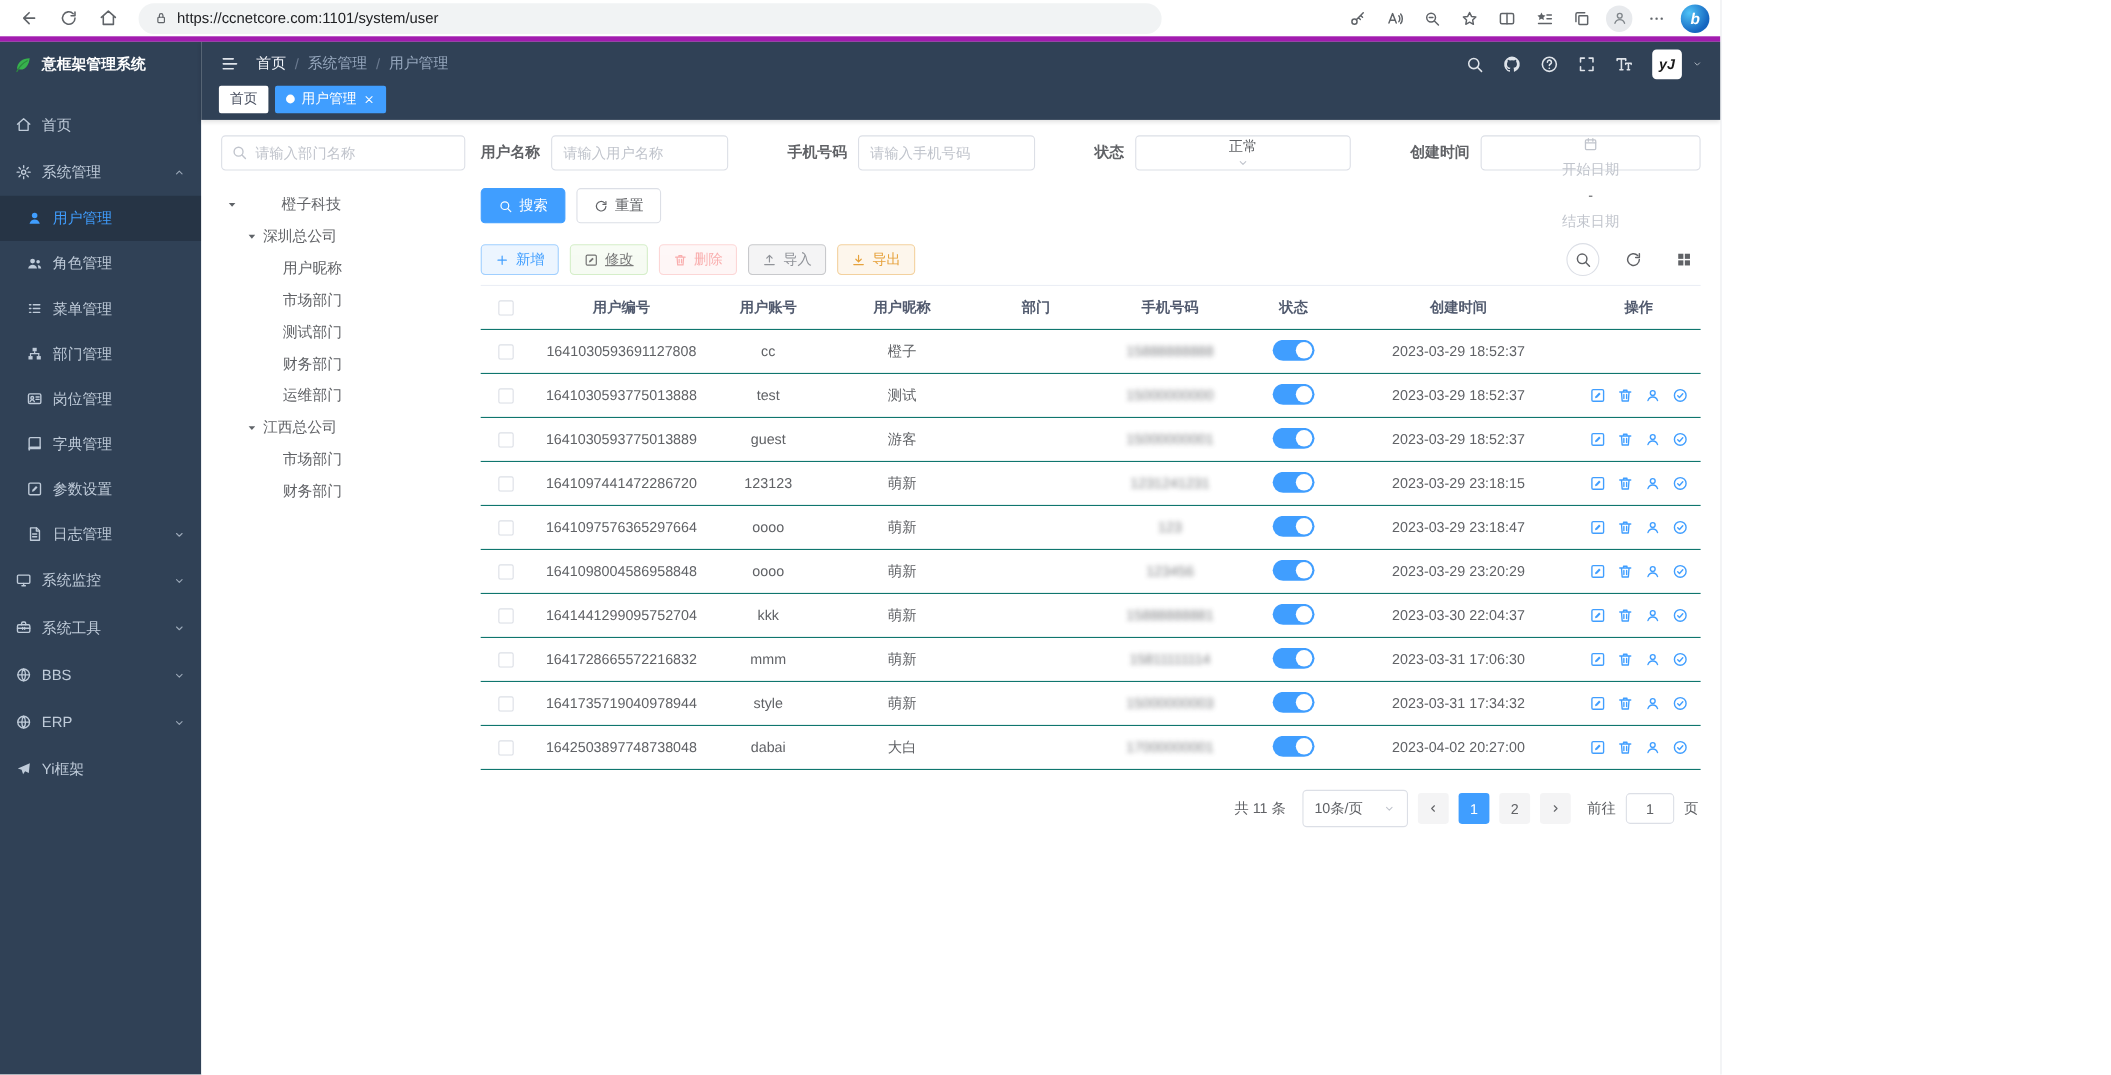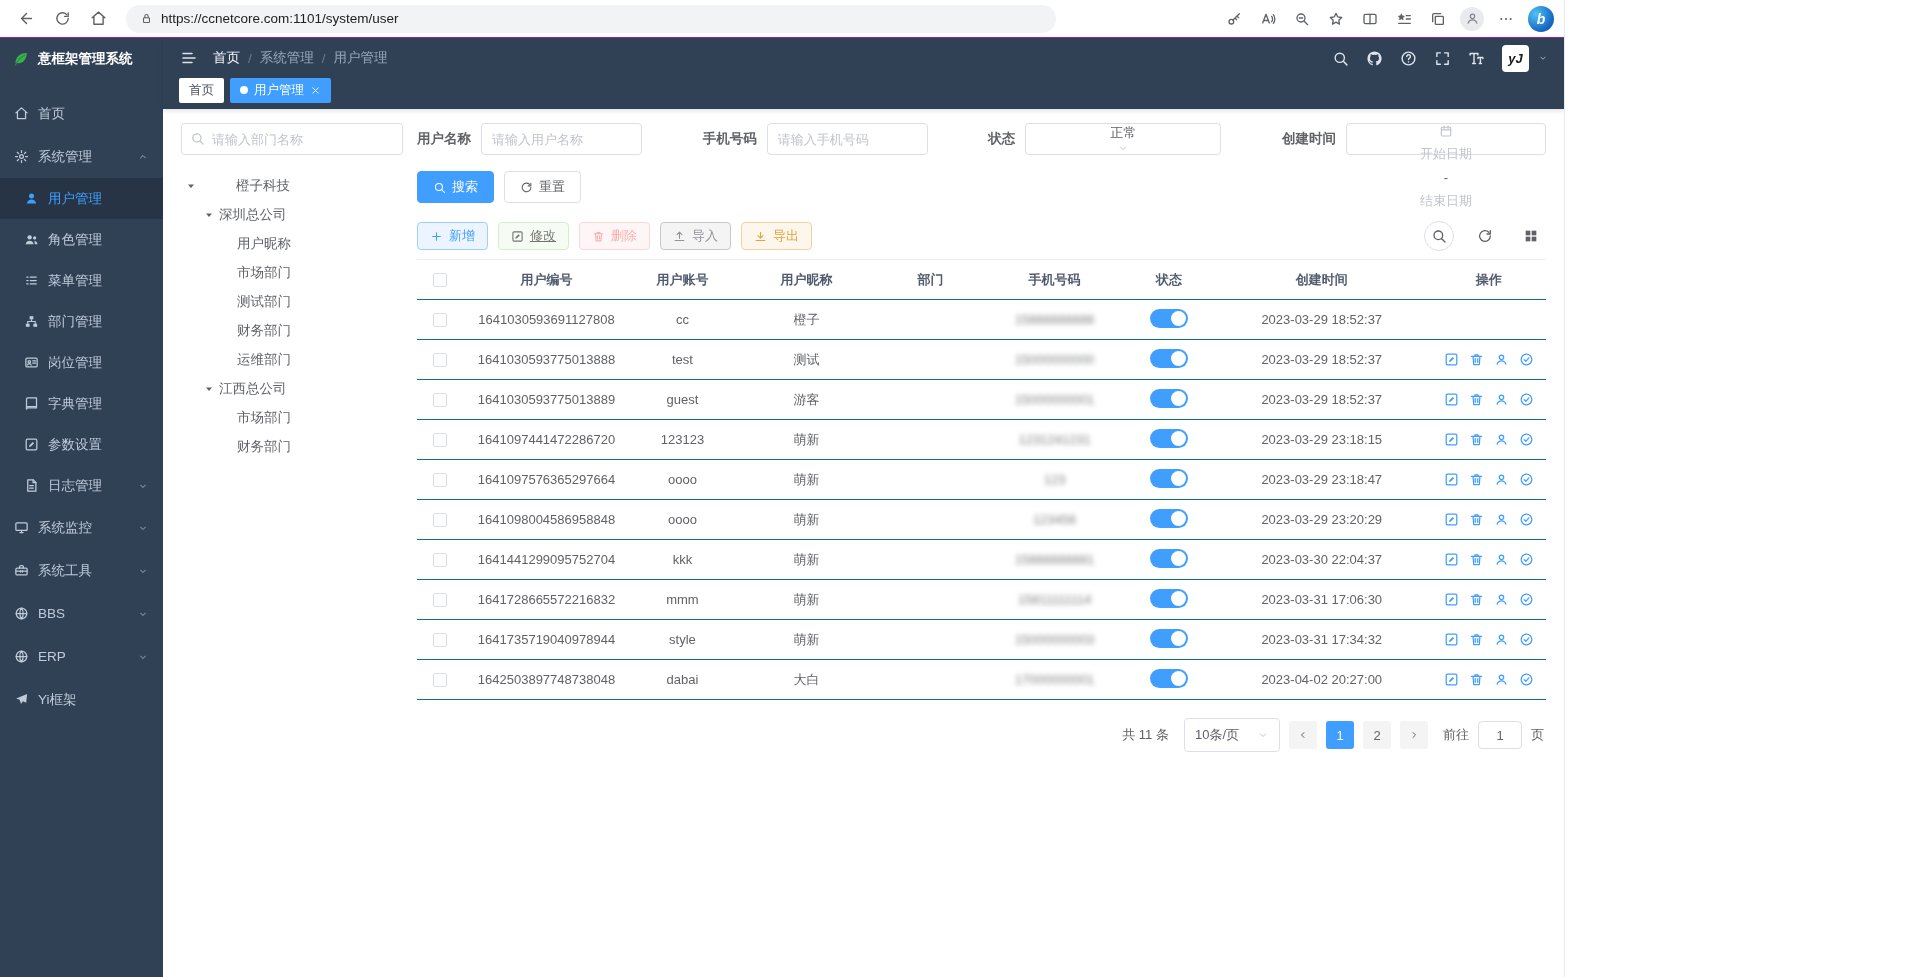--- a/index.html
+++ b/index.html
@@ -6,35 +6,35 @@
   html,body { width:1919px; height:977px; font-family:"Liberation Sans","DejaVu Sans",sans-serif; background:#fff; overflow:hidden; }
   button { border:none; background:transparent; font:inherit; color:inherit; cursor:pointer; }
   input { font:inherit; outline:none; }
   .ic, [data-icon] { display:inline-flex; align-items:center; justify-content:center; flex-shrink:0; }
   .ic svg, [data-icon] svg { display:block; }
 
   .stage { width:1919px; height:977px; background:#fff; }
   .window { width:1565px; height:977px; background:#fff; border-right:1px solid #e8eaed; display:flex; flex-direction:column; overflow:hidden; }
 
   
-  .browser-bar { height:38px; flex-shrink:0; background:#fff; border-bottom:1px solid #a21caf; display:flex; align-items:center; padding:0 10px; gap:4px; }
+  .browser-bar { height:38px; flex-shrink:0; background:#fff; border-bottom:5px solid #a21caf; display:flex; align-items:center; padding:0 10px; gap:4px; }
   .nav-btn { width:32px; height:30px; border-radius:6px; color:#5f6368; display:inline-flex; align-items:center; justify-content:center; }
   .nav-btn svg { width:17px; height:17px; }
   .url-bar { flex:0 1 930px; height:28px; margin:0 8px; background:#f1f3f4; border-radius:14px; display:flex; align-items:center; gap:8px; padding:0 14px; }
   .url-lock svg { width:13px; height:13px; color:#5f6368; }
   .url-text { font-size:13.5px; color:#202124; white-space:nowrap; overflow:hidden; }
   .browser-actions { margin-left:auto; display:flex; align-items:center; gap:2px; }
   .browser-actions .nav-btn svg { width:16px; height:16px; }
   .avatar-circle { width:24px; height:24px; border-radius:50%; background:#e8eaed; color:#80868b; display:inline-flex; align-items:center; justify-content:center; margin:0 4px; }
   .avatar-circle svg { width:15px; height:15px; }
   .bing-icon { width:26px; height:26px; border-radius:50%; margin-left:4px; background:radial-gradient(circle at 30% 30%, #4fc3f7, #1565c0 70%); color:#fff; font-weight:bold; font-style:italic; font-size:14px; display:inline-flex; align-items:center; justify-content:center; }
 
   
   .app { flex:1; min-height:0; display:flex; }
-  .sidebar { width:163px; flex-shrink:0; background:#304156; color:#bfcbd9; display:flex; flex-direction:column; overflow:hidden; }
+  .sidebar { width:183px; flex-shrink:0; background:#304156; color:#bfcbd9; display:flex; flex-direction:column; overflow:hidden; }
   .logo { height:42px; flex-shrink:0; display:flex; align-items:center; gap:8px; padding:0 12px; color:#fff; font-weight:bold; font-size:13.5px; }
   .logo .ic { width:18px; height:18px; }
   .logo .ic svg { width:18px; height:18px; }
   .menu { padding-top:12px; font-size:13.5px; }
   .menu-item { height:43px; display:flex; align-items:center; gap:9px; padding:0 14px; cursor:pointer; color:#bfcbd9; }
   .menu-item .ic { width:15px; height:15px; }
   .menu-item .ic svg { width:15px; height:15px; }
   .menu-item.sub { padding-left:24px; height:41px; }
   .menu-item.active { color:#409eff; background:#263445; }
   .menu-item .menu-label { white-space:nowrap; }

